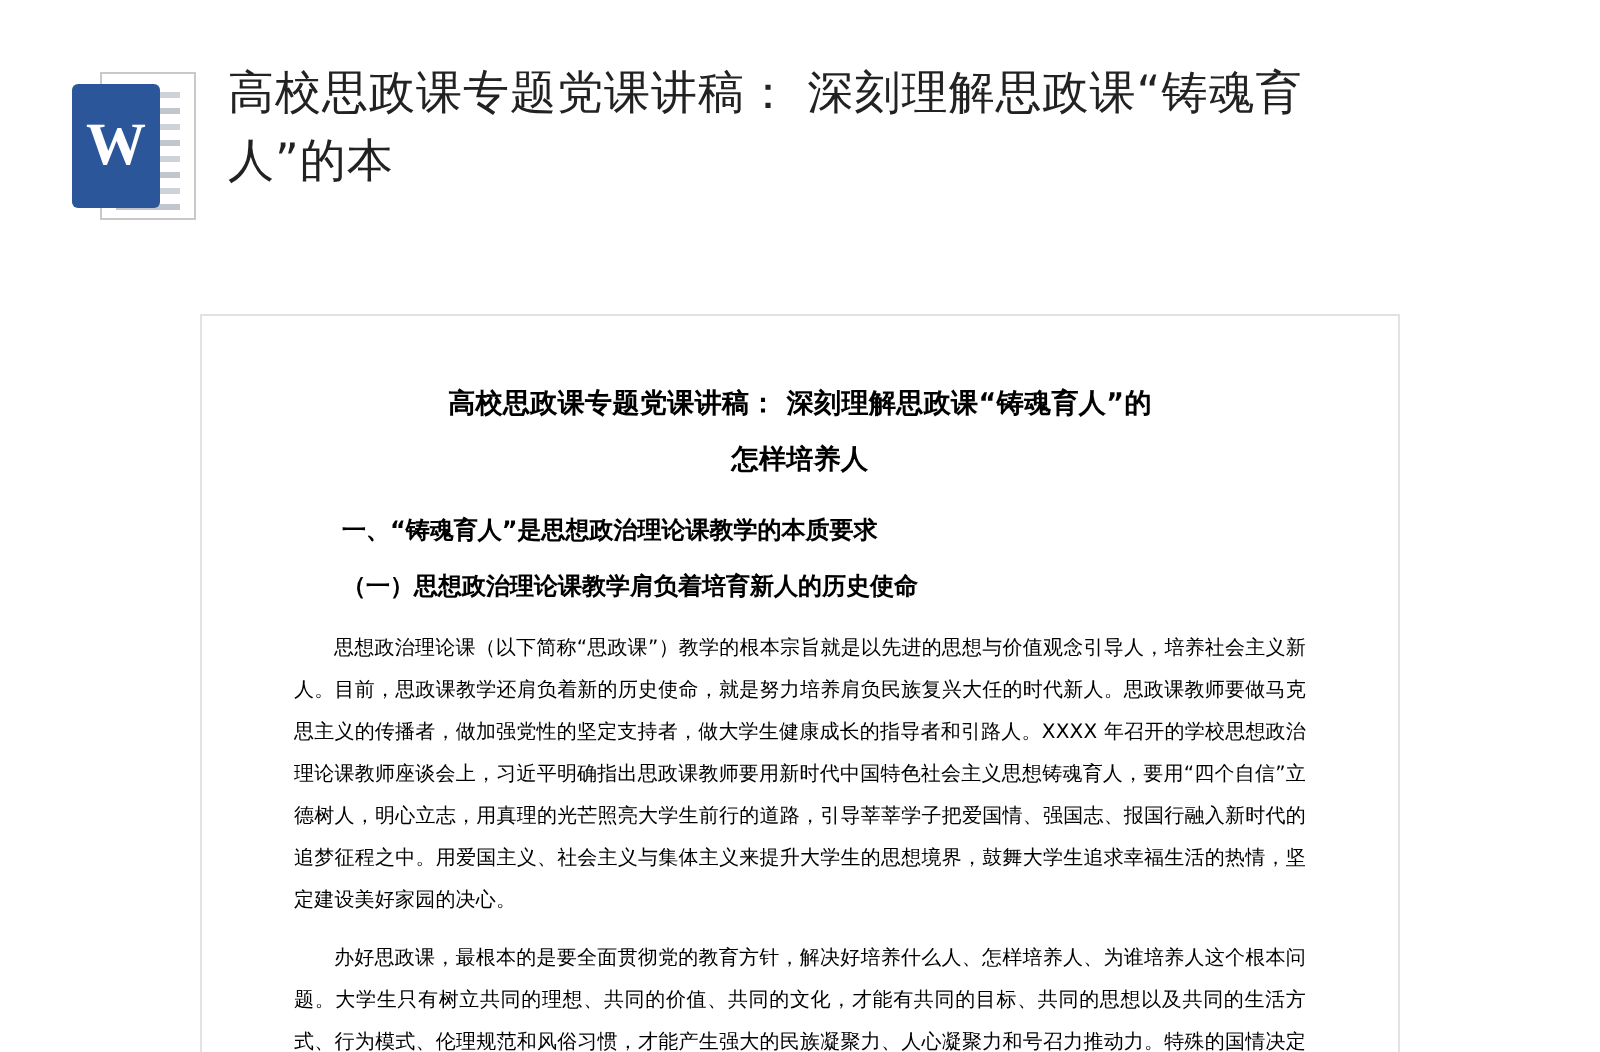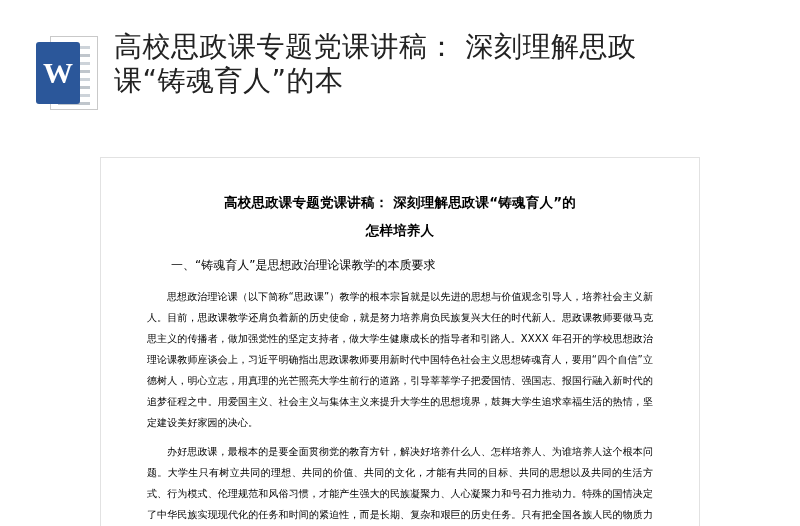--- a/index.html
+++ b/index.html
@@ -67,21 +67,21 @@
     border-radius: 3px;
     color: #ffffff;
     font-family: "Liberation Serif", serif;
     font-weight: bold;
     font-size: 30px;
     line-height: 62px;
     text-align: center;
   }
   .title {
     margin-left: 16px;
-    font-size: 28px;
+    font-size: 23px;
     line-height: 34px;
     color: #222222;
     font-family: "DejaVu Sans", sans-serif;
     letter-spacing: 0.5px;
     max-width: 560px;
   }
   
   .doc-preview {
     position: absolute;
     left: 100px;
@@ -100,21 +100,21 @@
   .doc-title {
     font-size: 13.5px;
     line-height: 28px;
     text-align: center;
     font-weight: bold;
     letter-spacing: 0.2px;
   }
   .doc-h1 {
     font-size: 12px;
     line-height: 26px;
-    font-weight: normal;
+    font-weight: bold;
     text-indent: 2em;
     margin-top: 8px;
   }
   .doc-h2 {
     font-size: 12px;
     line-height: 26px;
     font-weight: bold;
     text-indent: 2em;
     margin-top: 2px;
   }
@@ -147,17 +147,18 @@
       </div>
       <div class="blue-block">W</div>
     </div>
     <div class="title">高校思政课专题党课讲稿： 深刻理解思政课“铸魂育人”的本</div>
   </div>
 
   <div class="doc-preview">
     <div class="doc-title">高校思政课专题党课讲稿： 深刻理解思政课“铸魂育人”的</div>
     <div class="doc-title">怎样培养人</div>
     <div class="doc-h1">一、“铸魂育人”是思想政治理论课教学的本质要求</div>
+    <div class="doc-h2">（一）思想政治理论课教学肩负着培育新人的历史使命</div>
     <div class="doc-p">思想政治理论课（以下简称“思政课”）教学的根本宗旨就是以先进的思想与价值观念引导人，培养社会主义新人。目前，思政课教学还肩负着新的历史使命，就是努力培养肩负民族复兴大任的时代新人。思政课教师要做马克思主义的传播者，做加强党性的坚定支持者，做大学生健康成长的指导者和引路人。XXXX 年召开的学校思想政治理论课教师座谈会上，习近平明确指出思政课教师要用新时代中国特色社会主义思想铸魂育人，要用“四个自信”立德树人，明心立志，用真理的光芒照亮大学生前行的道路，引导莘莘学子把爱国情、强国志、报国行融入新时代的追梦征程之中。用爱国主义、社会主义与集体主义来提升大学生的思想境界，鼓舞大学生追求幸福生活的热情，坚定建设美好家园的决心。</div>
     <div class="doc-p">办好思政课，最根本的是要全面贯彻党的教育方针，解决好培养什么人、怎样培养人、为谁培养人这个根本问题。大学生只有树立共同的理想、共同的价值、共同的文化，才能有共同的目标、共同的思想以及共同的生活方式、行为模式、伦理规范和风俗习惯，才能产生强大的民族凝聚力、人心凝聚力和号召力推动力。特殊的国情决定了中华民族实现现代化的任务和时间的紧迫性，而是长期、复杂和艰巨的历史任务。只有把全国各族人民的物质力量和精神力量凝聚起来、组织起来、统一起来，才能完成这样的历史任务。一盘散沙，什么事情都办不成。靠</div>
   </div>
 
 </div>
 
 </body></html>

